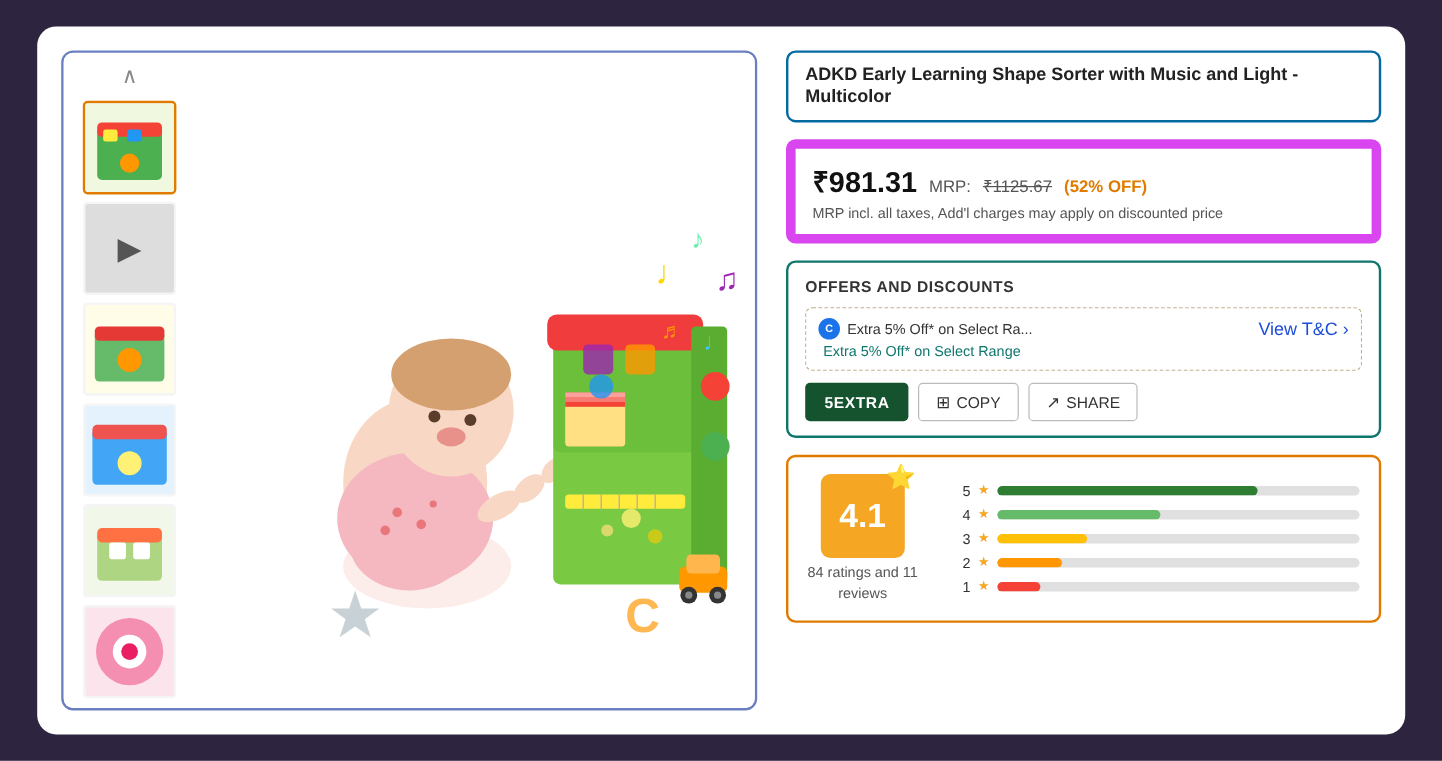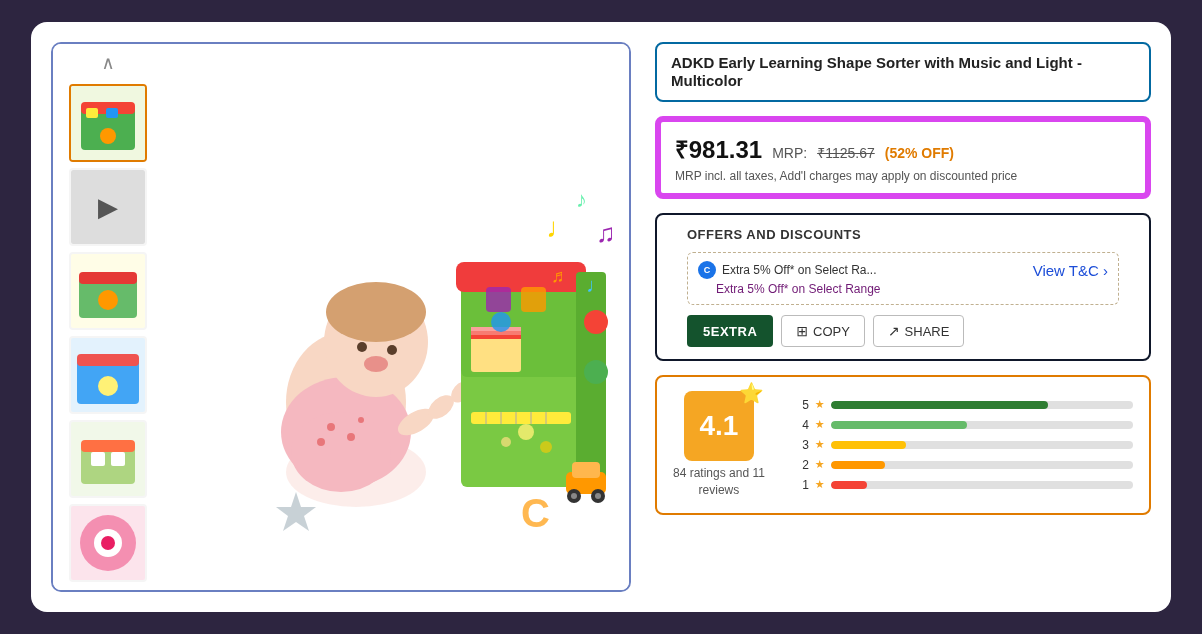--- a/index.html
+++ b/index.html
@@ -103,21 +103,21 @@
       padding: 10px 14px;
     }
     .product-title {
       font-size: 15px;
       font-weight: 600;
       color: #222;
     }
 
     
     .price-box {
-      border: 6px solid #d946ef;
+      border: 8px solid #d946ef;
       border-radius: 8px;
       padding: 10px 14px;
     }
     .price-row {
       display: flex;
       align-items: baseline;
       gap: 10px;
       margin-bottom: 4px;
     }
     .price-main {
@@ -139,23 +139,23 @@
       color: #e07b00;
       font-weight: 600;
     }
     .price-note {
       font-size: 12px;
       color: #555;
     }
 
     
     .offers-box {
-      border: 2px solid #0f172a;
+      border: 2px solid #0f766e;
       border-radius: 8px;
-      padding: 12px 30px;
+      padding: 12px 14px;
     }
     .offers-title {
       font-size: 13px;
       font-weight: 700;
       color: #333;
       letter-spacing: 0.5px;
       margin-bottom: 10px;
     }
     .offer-card {
       border: 1.5px dashed #c0b090;
@@ -194,22 +194,22 @@
     }
     .view-tc {
       font-size: 15px;
       color: #1d4ed8;
       cursor: pointer;
       white-space: nowrap;
       font-weight: 500;
     }
     .offer-subtext {
       font-size: 12px;
-      color: #701a75;
-      margin-left: 18px;
+      color: #0f766e;
+      margin-left: 4px;
     }
     .offer-actions {
       display: flex;
       gap: 8px;
       margin-top: 2px;
     }
     .btn-coupon {
       background: #14532d;
       color: #fff;
       border: none;

